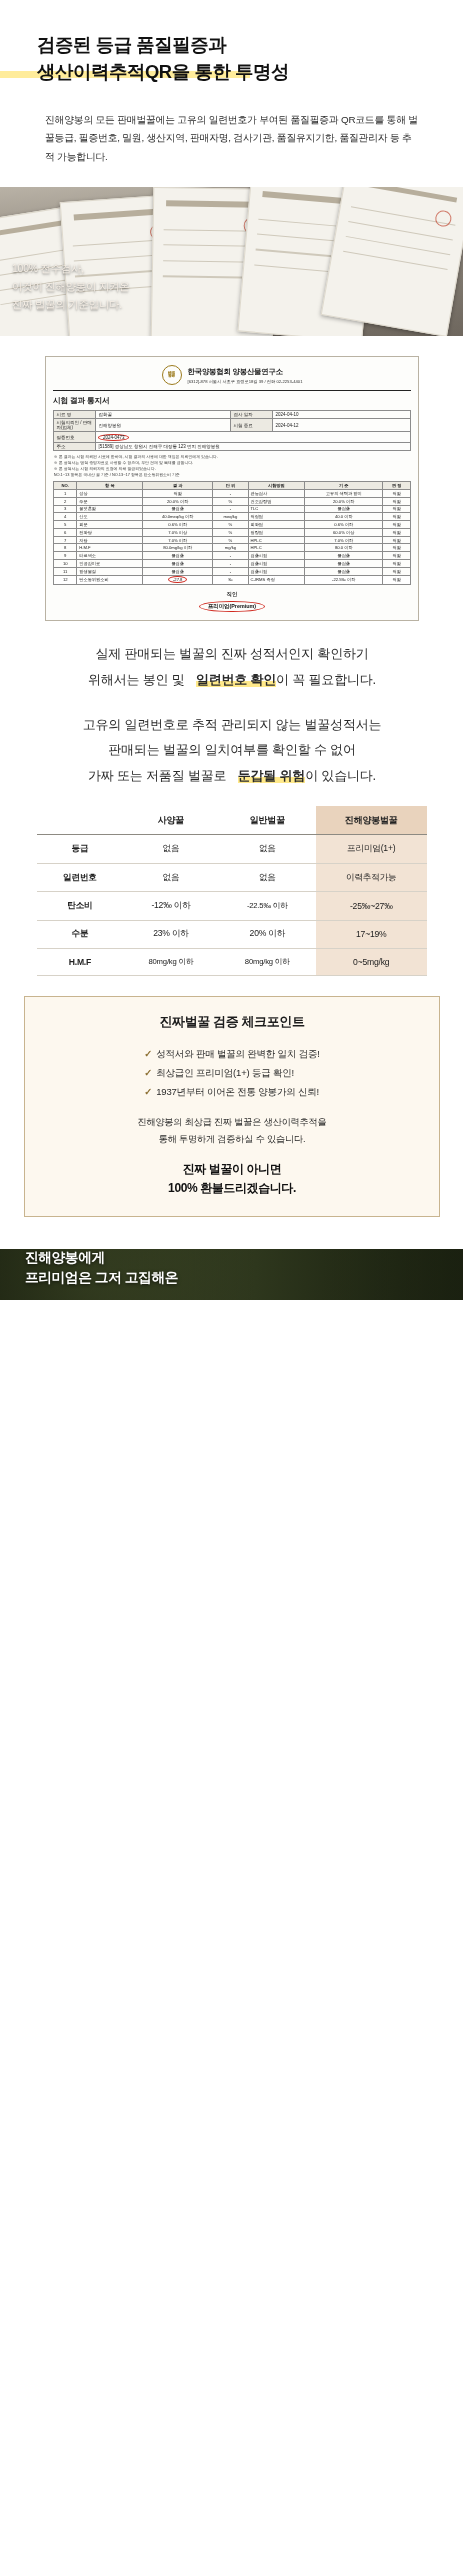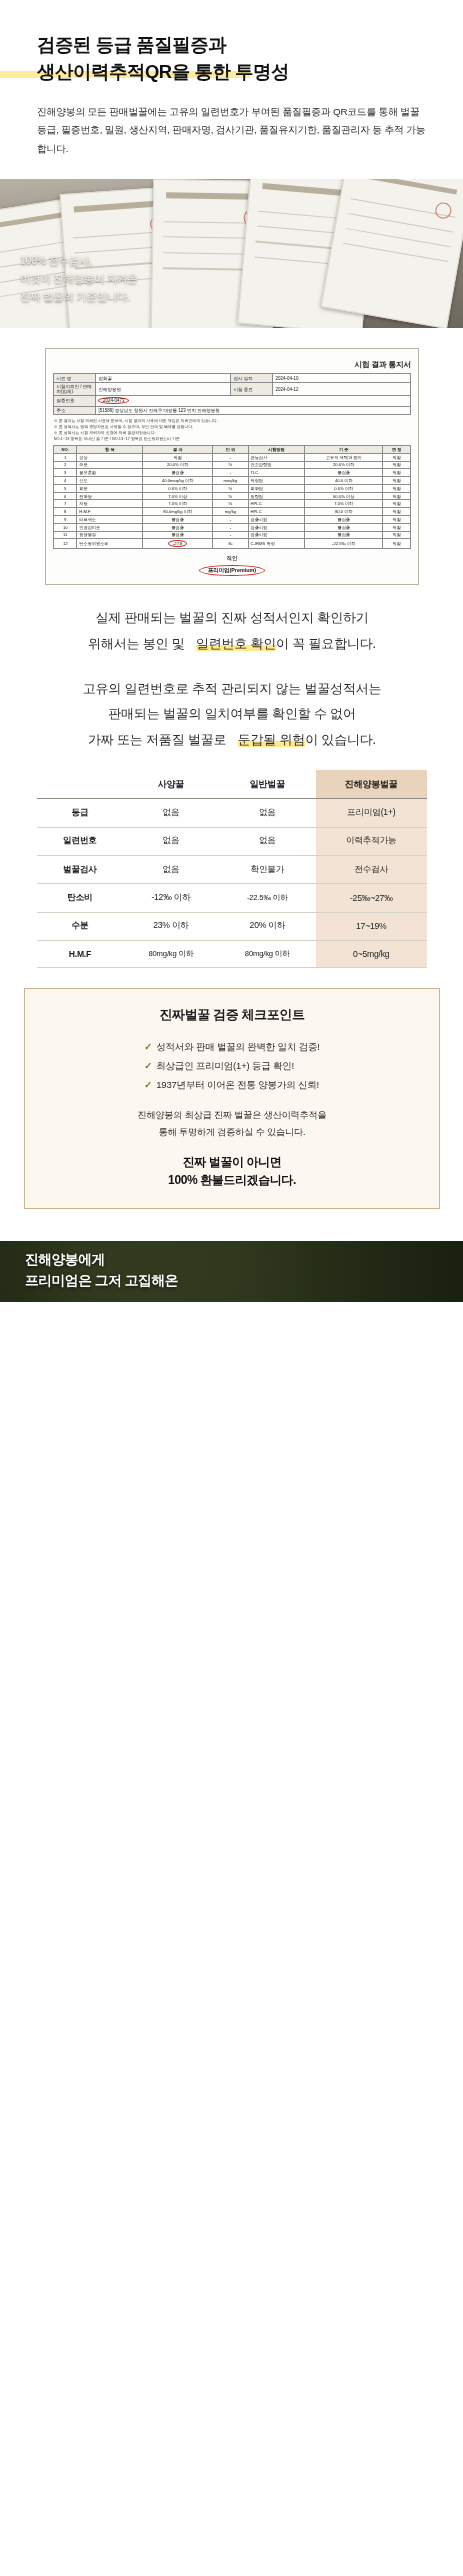--- a/index.html
+++ b/index.html
@@ -57,21 +57,21 @@
     position: absolute;
     background: #f4f2ec;
     box-shadow: 0 1.2px 4.2px rgba(0,0,0,.35);
     border: 0.6px solid #ded9cd;
   }
   .pb-paper .ln { position:absolute; left:8%; right:8%; height:1.2px; background:#cfc9bb; }
   .pb-paper .hdr { position:absolute; left:10%; right:10%; top:8%; height:5.4px; background:#b7ae9c; }
   .pb-paper .stamp { position:absolute; right:12%; top:18%; width:15.5px; height:15.5px; border:1.2px solid #c0452f; border-radius:50%; opacity:.7;}
   .pb-overlay-text {
     position: absolute;
-    left: 20px;
+    left: 12px;
     bottom: 22.6px;
     color: #f6efe6;
     font-size: 10.4px;
     line-height: 1.72;
     letter-spacing: -0.2px;
     text-shadow: 0 0.6px 2.4px rgba(0,0,0,.65);
   }
 
   
   .cert-wrap { padding: 20px 45px 0 45px; }
@@ -88,21 +88,21 @@
     border-bottom: 0.6px solid #222;
   }
   .cert-seal {
     width: 20px; height: 20px; border-radius: 50%;
     border: 1.2px solid #9c7b1d; color: #9c7b1d;
     display:flex; align-items:center; justify-content:center;
     font-size: 3.6px; text-align:center; line-height:1.1; font-weight:bold;
   }
   .cert-org { font-size: 7.4px; font-weight: bold; letter-spacing: -0.2px; }
   .cert-sub { font-size: 4.2px; color:#333; margin-top: 1.2px; }
-  .cert-title { text-align:right; font-size: 7.7px; font-weight:bold; padding: 4.8px 0 3.6px; letter-spacing:-0.2px;}
+  .cert-title { text-align:left; font-size: 7.7px; font-weight:bold; padding: 4.8px 0 3.6px; letter-spacing:-0.2px;}
   .cert-meta { width:100%; border-collapse: collapse; }
   .cert-meta td { border: 0.6px solid #8c8c8c; padding: 1.2px 2.4px; font-size: 4.5px; }
   .cert-meta td.lab { background:#eceae2; width: 42px; }
   .cert-note { font-size: 3.9px; line-height:1.5; padding: 3px 0.6px 3.6px; color:#333; }
   .cert-tbl { width:100%; border-collapse: collapse; }
   .cert-tbl th, .cert-tbl td { border:0.6px solid #8c8c8c; padding: 0.9px 1.8px; font-size: 4.2px; text-align:center; }
   .cert-tbl th { background:#eceae2; font-weight: bold; }
   .cert-tbl td.l { text-align:left; }
   .cert-tbl tr.hl td { background:#fff; }
   .circle-mark {
@@ -118,21 +118,21 @@
 
   
   .para {
     padding: 20px 37px 0 37px;
     font-size: 13px;
     line-height: 1.95;
     letter-spacing: -0.2px;
     color: #2a2a2a;
   }
   .para.center { text-align: center; }
-  .para b { font-weight: normal; margin-left: 8px; }
+  .para b { font-weight: bold; margin-left: 8px; }
   .mark { background: linear-gradient(transparent 58%, #ffe98a 58%); }
 
   
   .cmp-wrap { padding: 18px 37px 0 37px; }
   .cmp { width: 100%; border-collapse: collapse; font-size: 8.6px; }
   .cmp th, .cmp td {
     padding: 7.7px 2.4px; text-align: center; letter-spacing:-0.2px;
     border-bottom: 0.6px solid #d7d2c8;
   }
   .cmp thead th { border-bottom: 0.9px solid #8d8a82; font-weight: bold; font-size: 9px; }
@@ -173,21 +173,21 @@
   .check li .chk { color:#8a6d2f; font-weight:bold; margin-right:4.2px; }
   .check .closing {
     font-size: 9.2px; line-height: 1.85; letter-spacing:-0.2px; color:#2a2a2a;
   }
   .check .bold-line { margin-top: 12px; font-size: 12px; font-weight: bold; line-height:1.55; letter-spacing:-0.4px; color:#111;}
 
   
   .bottom-band {
     margin-top: 20px;
     width: 464px;
-    height: 61px;
+    height: 51px;
     position: relative;
     overflow: hidden;
     background:
       radial-gradient(circle at 18% 40%, #5d6b3a 0%, #3c4726 45%, #232b16 100%),
       #2a3119;
   }
   .bottom-band::after {
     content:"";
     position:absolute; inset:0;
     background: linear-gradient(90deg, rgba(20,25,12,.72) 0%, rgba(20,25,12,.35) 55%, rgba(20,25,12,.6) 100%);
@@ -205,21 +205,21 @@
 
   <section class="hero">
     <h1>
       <span>검증된 등급 품질필증과</span><br>
       <span>생산이력추적QR을 통한 투명성</span>
     </h1>
   </section>
   <div class="hero-underline"></div>
 
   <section class="intro">
-    <p style="margin:0">진해양봉의 모든 판매벌꿀에는 고유의 일련번호가 부여된 품질필증과 QR코드를 통해 벌꿀등급, 필증번호, 밀원, 생산지역, 판매자명, 검사기관, 품질유지기한, 품질관리자 등 추적 가능합니다.</p>
+    <p style="margin:8px">진해양봉의 모든 판매벌꿀에는 고유의 일련번호가 부여된 품질필증과 QR코드를 통해 벌꿀등급, 필증번호, 밀원, 생산지역, 판매자명, 검사기관, 품질유지기한, 품질관리자 등 추적 가능합니다.</p>
   </section>
 
   <section class="photo-band">
     <div class="pb-papers">
       <div class="pb-paper" style="left:-12px;top:24px;width:113px;height:149px;transform:rotate(-9deg);">
         <div class="hdr"></div>
           <div class="ln" style="top:28%"></div>
           <div class="ln" style="top:38%"></div>
         <div class="ln" style="top:48%"></div>
           <div class="ln" style="top:58%"></div>
@@ -261,20 +261,27 @@
     <div class="pb-overlay-text">
       <div>100% 전수검사,</div>
       <div>이것이 진해양봉이 지켜온</div>
       <div>진짜 벌꿀의 기준입니다.</div>
     </div>
   </section>
 
   <section class="cert-wrap">
     <div class="cert">
 
+      <div class="cert-head">
+        <div class="cert-seal">韓國<br>養蜂</div>
+        <div>
+          <div class="cert-org">한국양봉협회 양봉산물연구소</div>
+          <div class="cert-sub">[6312]-878 서울시 서초구 효령로18길 39 / 전화 02-2253-4401</div>
+        </div>
+      </div>
 
       <div class="cert-title">시험 결과 통지서</div>
 
       <table class="cert-meta">
         <tbody>
           <tr>
             <td class="lab">시료 명</td>
             <td>잡화꿀</td>
             <td class="lab">검사 일자</td>
             <td>2024-04-10</td>
@@ -467,26 +474,20 @@
             <th class="rowhd">등급</th>
             <td>없음</td>
             <td>없음</td>
             <td class="hlcell">프리미엄(1+)</td>
           </tr>
           <tr>
             <th class="rowhd">일련번호</th>
             <td>없음</td>
             <td>없음</td>
             <td class="hlcell">이력추적가능</td>
-          </tr>
-          <tr>
-            <th class="rowhd">벌꿀검사</th>
-            <td>없음</td>
-            <td>확인불가</td>
-            <td class="hlcell">전수검사</td>
           </tr>
           <tr>
             <th class="rowhd">탄소비</th>
             <td>-12‰ 이하</td>
             <td class=" small">-22.5‰ 이하</td>
             <td class="hlcell">-25‰~27‰</td>
           </tr>
           <tr>
             <th class="rowhd">수분</th>
             <td>23% 이하</td>

